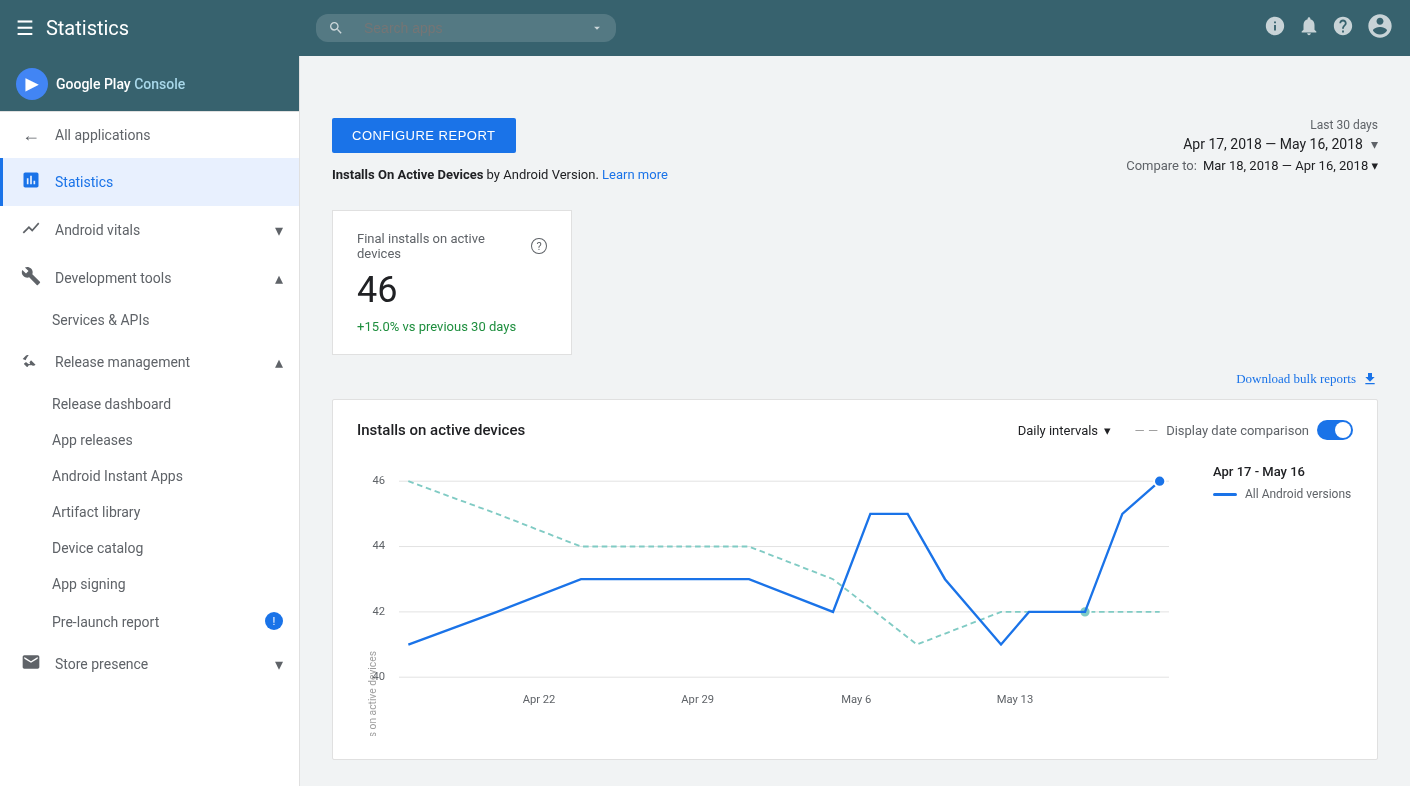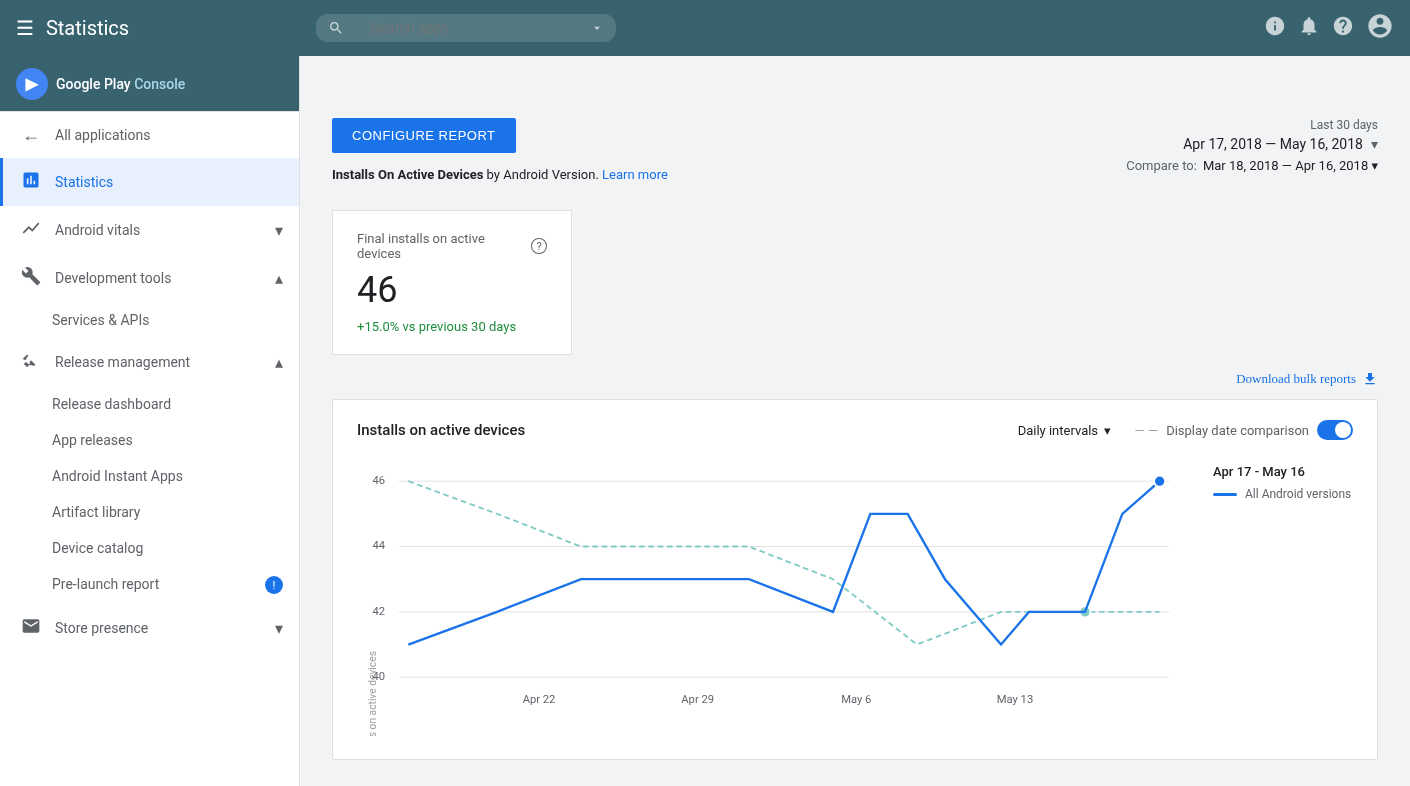--- a/index.html
+++ b/index.html
@@ -32,21 +32,21 @@
     .search-bar {
       background: rgba(255,255,255,0.15);
       border: none;
       border-radius: 12px;
       padding: 6px 12px;
       color: #fff;
       font-size: 14px;
       width: 300px;
       display: flex;
       align-items: center;
-      gap: 26px;
+      gap: 20px;
     }
     .search-bar input {
       background: transparent;
       border: none;
       outline: none;
       color: #fff;
       font-size: 14px;
       flex: 1;
     }
     .topbar-icon { color: #fff; font-size: 18px; cursor: pointer; opacity: 0.85; }
@@ -98,21 +98,21 @@
       color: #5f6368;
       font-size: 14px;
       gap: 12px;
       border-left: 3px solid transparent;
     }
     .sidebar-item.active { color: #1a73e8; border-left-color: #1a73e8; background: #e8f0fe; }
     .sidebar-item .icon { font-size: 18px; width: 24px; text-align: center; }
     .sidebar-item .chevron { margin-left: auto; font-size: 16px; }
     .sidebar-sub-item {
       display: flex;
-      align-items: flex-start;
+      align-items: flex-end;
       padding: 10px 16px 10px 52px;
       cursor: pointer;
       color: #5f6368;
       font-size: 14px;
       gap: 8px;
     }
     .badge-exclamation {
       background: #1a73e8;
       color: #fff;
       border-radius: 50%;
@@ -429,20 +429,23 @@
     <div class="sidebar-sub-item">
       <span>Android Instant Apps</span>
     </div>
     <div class="sidebar-sub-item">
       <span>Artifact library</span>
     </div>
     <div class="sidebar-sub-item">
       <span>Device catalog</span>
     </div>
     <div class="sidebar-sub-item">
+      <span>App signing</span>
+    </div>
+    <div class="sidebar-sub-item">
       <span>Pre-launch report</span>
       <span class="badge-exclamation">!</span>
     </div>
 
     <div class="sidebar-item">
       <span class="icon">
         <svg width="20" height="20" viewBox="0 0 24 24" fill="#5f6368">
             <path d="M20 4H4v2l8 5 8-5V4zM4 13h16v7H4z" opacity="0"></path>
             <path d="M20 4H4c-1.1 0-2 .9-2 2v12c0 1.1.9 2 2 2h16c1.1 0 2-.9 2-2V6c0-1.1-.9-2-2-2zm0 4l-8 5-8-5V6l8 5 8-5v2z"></path>
           </svg>

